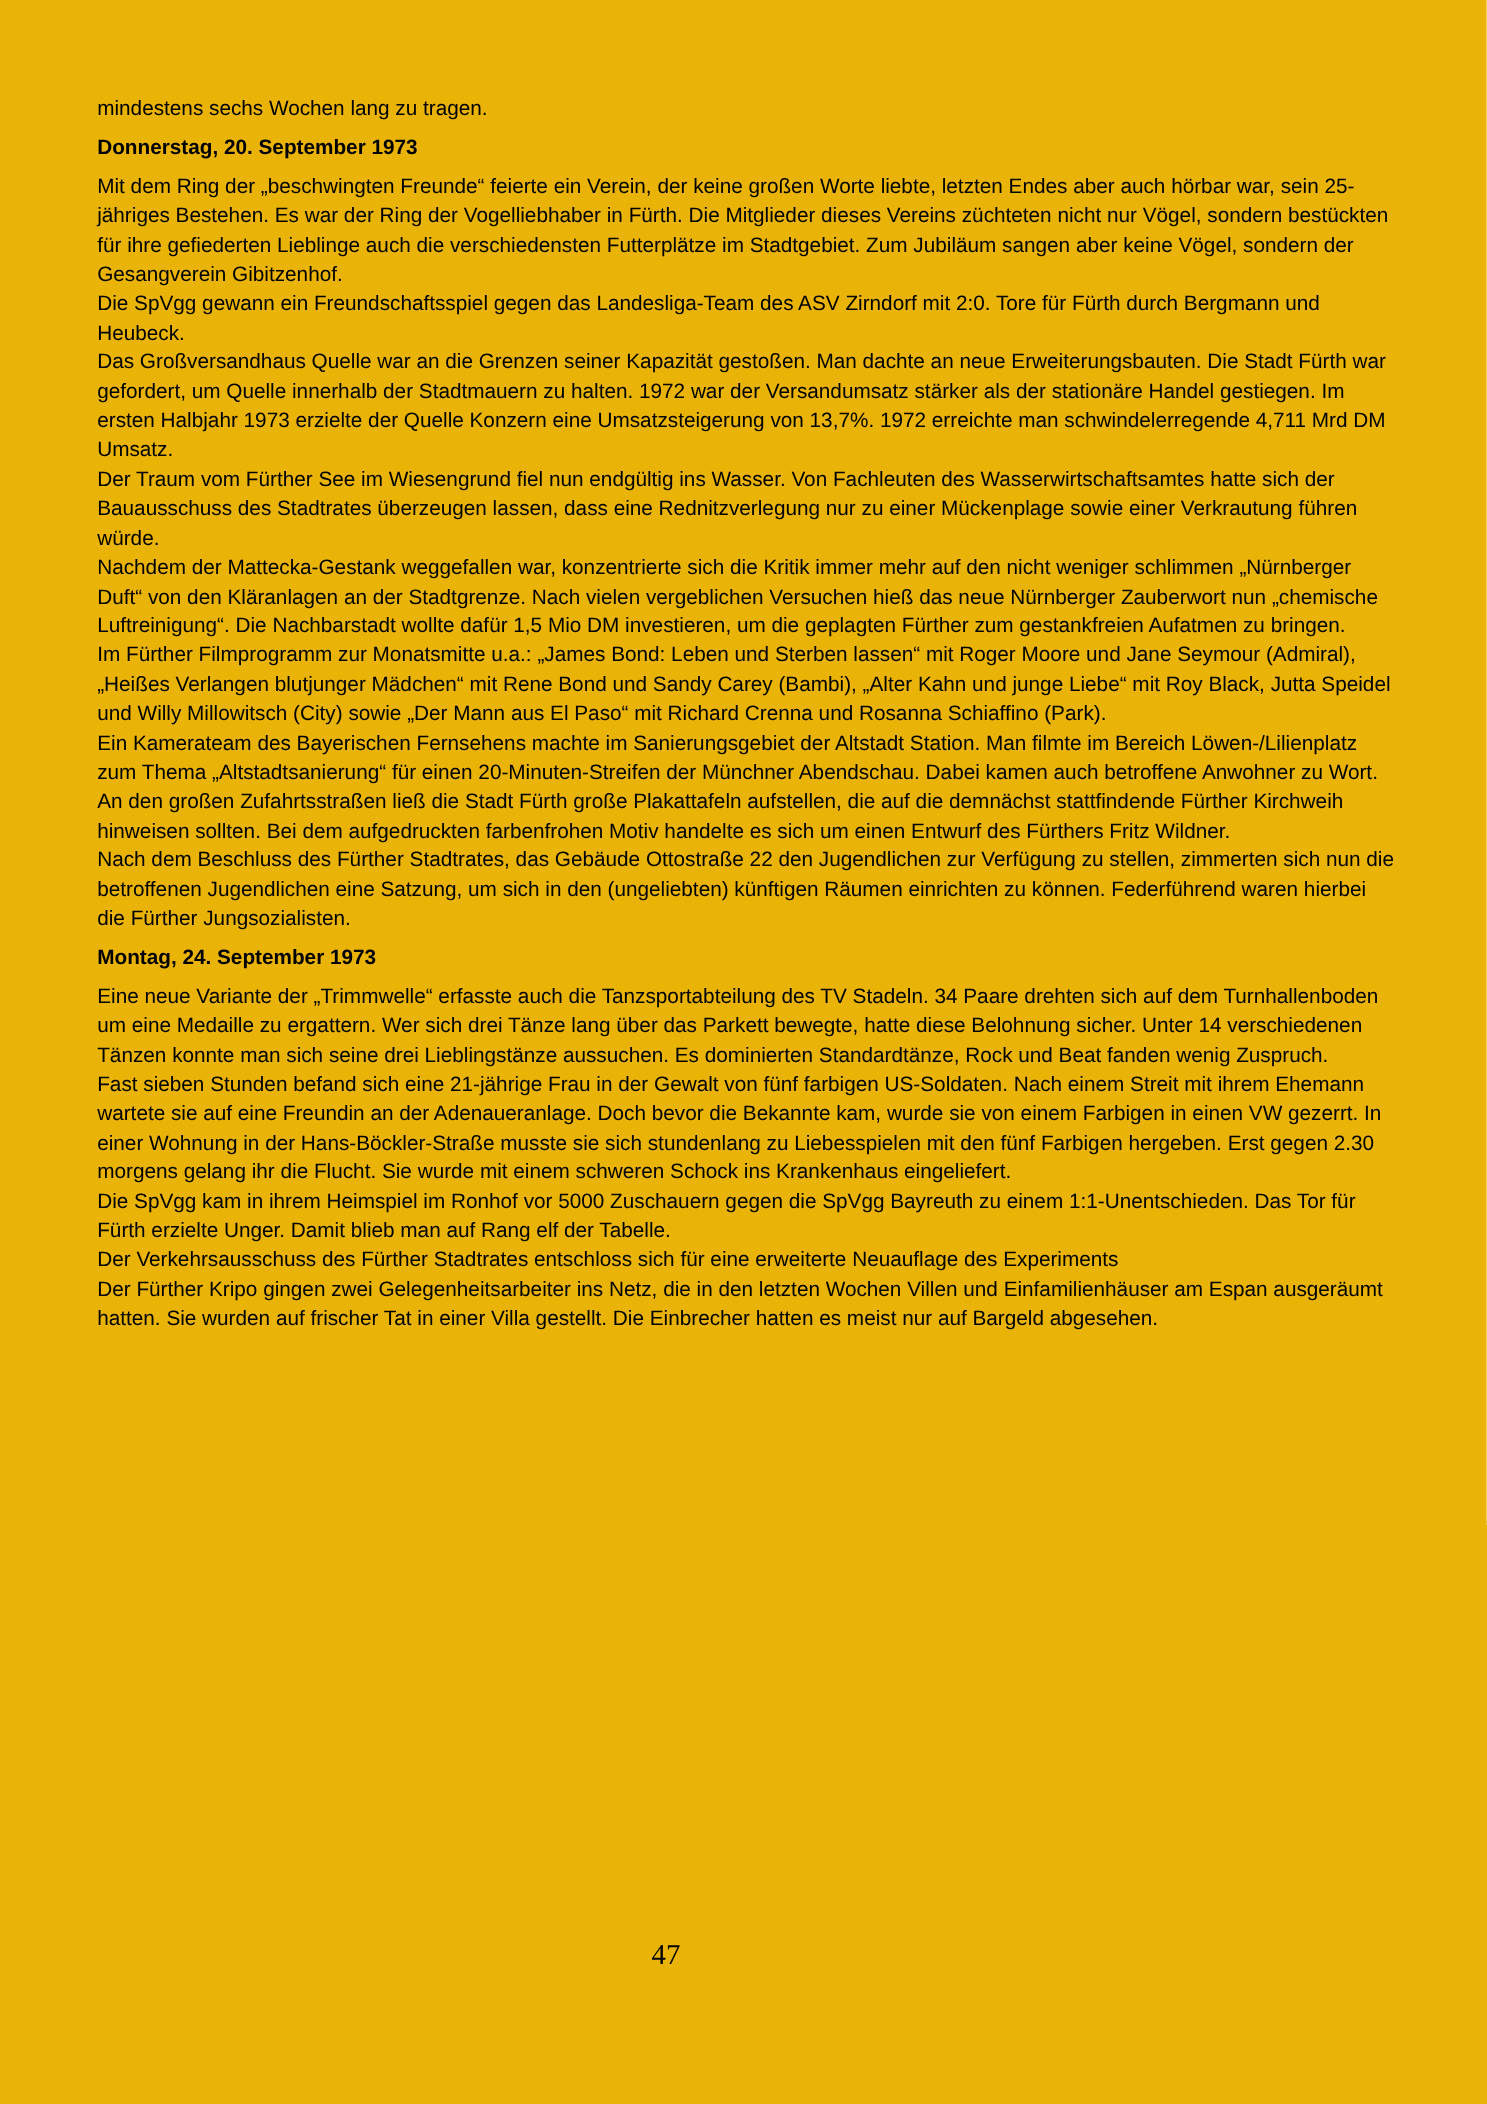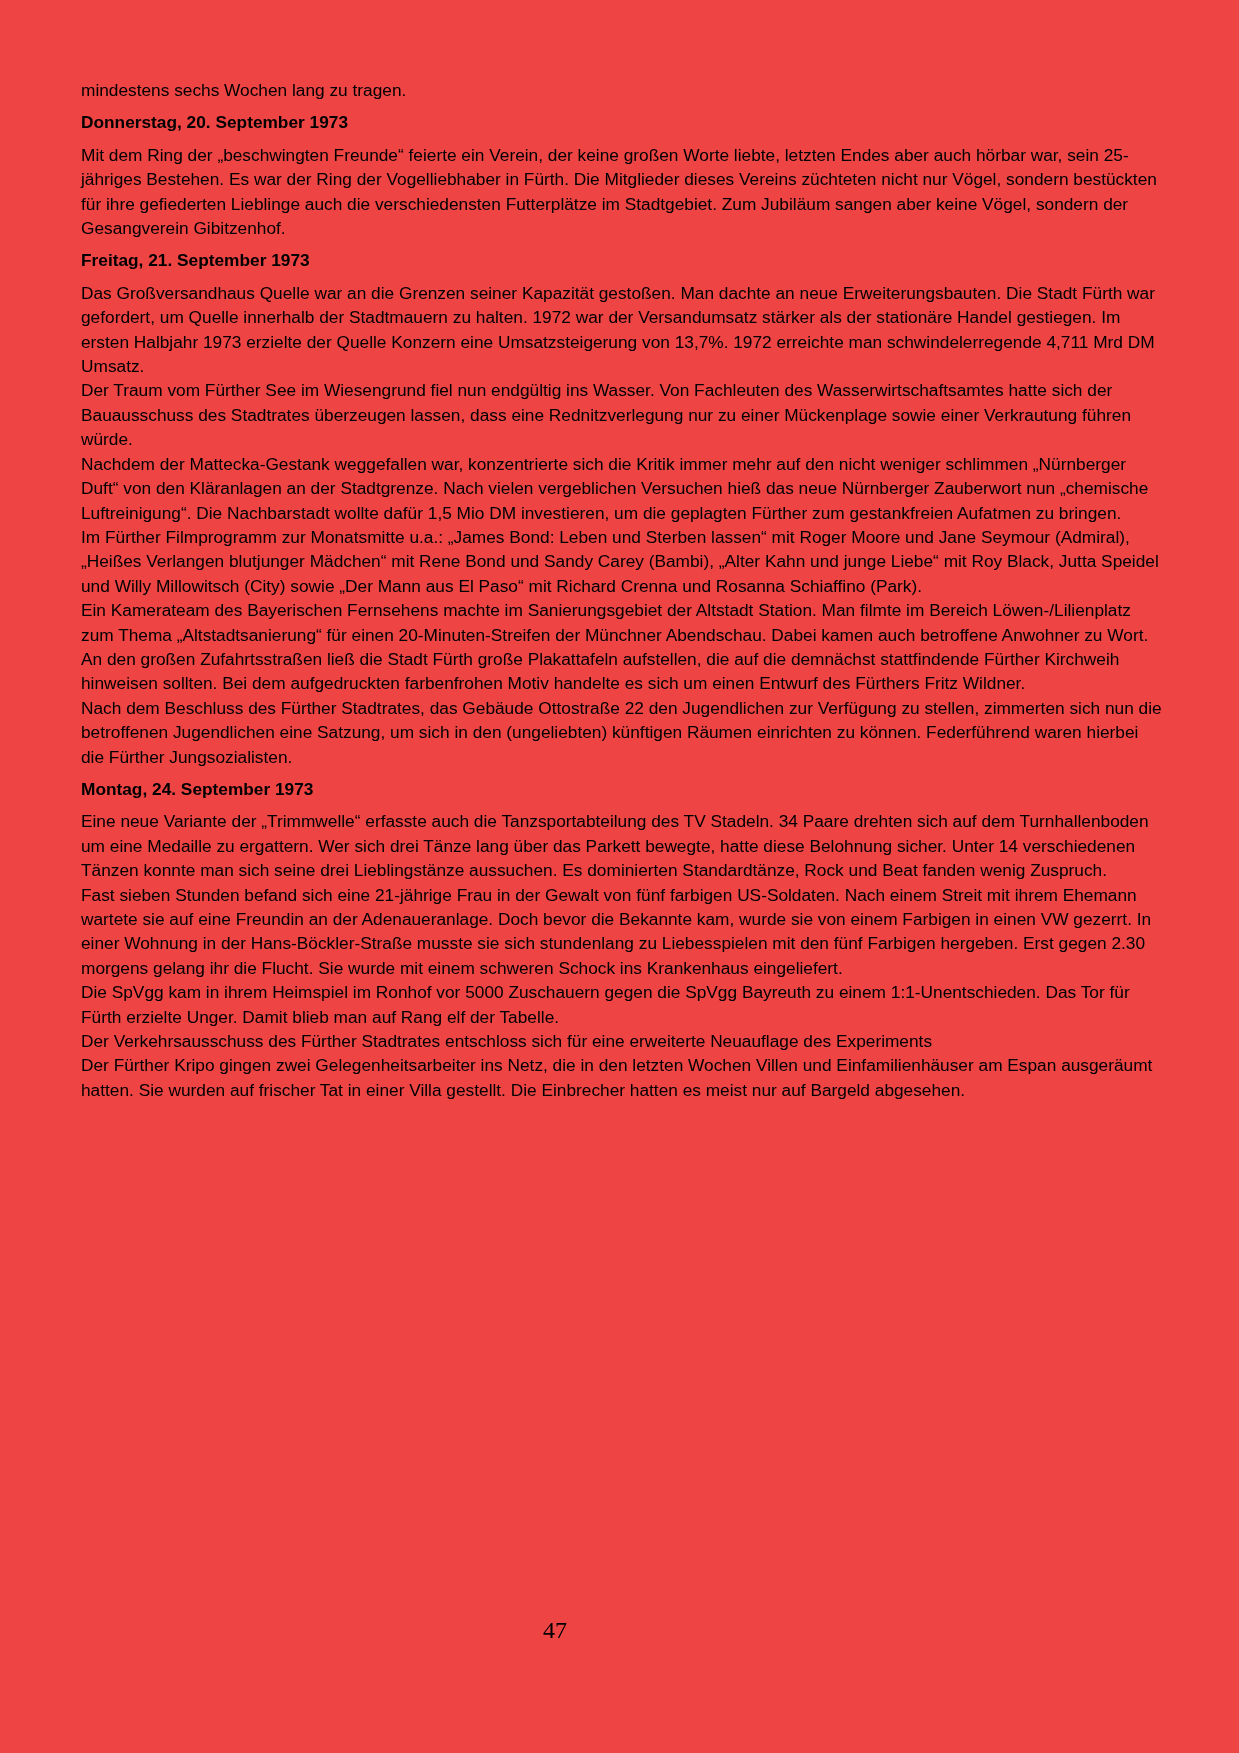--- a/index.html
+++ b/index.html
@@ -4,21 +4,21 @@
 <style>
   html, body {
     margin: 0;
     padding: 0;
     background: #ffffff;
   }
   .page {
     position: relative;
     width: 1239px;
     height: 1753px;
-    background: #ef4444;
+    background: #eab308;
     overflow: hidden;
     font-family: "Liberation Sans", "DejaVu Sans", sans-serif;
     color: #000000;
   }
   .text-column {
     position: absolute;
     left: 81px;
     top: 78px;
     width: 1084px;
     font-size: 17.3px;
@@ -51,24 +51,24 @@
 <div class="page">
   <div class="text-column">
 
     <div>
       <p>mindestens sechs Wochen lang zu tragen.</p>
     </div>
 
     <section>
       <p class="section-heading">Donnerstag, 20. September 1973</p>
       <p>Mit dem Ring der „beschwingten Freunde“ feierte ein Verein, der keine großen Worte liebte, letzten Endes aber auch hörbar war, sein 25-jähriges Bestehen. Es war der Ring der Vogelliebhaber in Fürth. Die Mitglieder dieses Vereins züchteten nicht nur Vögel, sondern bestückten für ihre gefiederten Lieblinge auch die verschiedensten Futterplätze im Stadtgebiet. Zum Jubiläum sangen aber keine Vögel, sondern der Gesangverein Gibitzenhof.</p>
+      <p>Die SpVgg gewann ein Freundschaftsspiel gegen das Landesliga-Team des ASV Zirndorf mit 2:0. Tore für Fürth durch Bergmann und Heubeck.</p>
     </section>
 
     <section>
-      <p class="section-heading">Freitag, 21. September 1973</p>
       <p>Das Großversandhaus Quelle war an die Grenzen seiner Kapazität gestoßen. Man dachte an neue Erweiterungsbauten. Die Stadt Fürth war gefordert, um Quelle innerhalb der Stadtmauern zu halten. 1972 war der Versandumsatz stärker als der stationäre Handel gestiegen. Im ersten Halbjahr 1973 erzielte der Quelle Konzern eine Umsatzsteigerung von 13,7%. 1972 erreichte man schwindelerregende 4,711 Mrd DM Umsatz.</p>
       <p>Der Traum vom Fürther See im Wiesengrund fiel nun endgültig ins Wasser. Von Fachleuten des Wasserwirtschaftsamtes hatte sich der Bauausschuss des Stadtrates überzeugen lassen, dass eine Rednitzverlegung nur zu einer Mückenplage sowie einer Verkrautung führen würde.</p>
       <p>Nachdem der Mattecka-Gestank weggefallen war, konzentrierte sich die Kritik immer mehr auf den nicht weniger schlimmen „Nürnberger Duft“ von den Kläranlagen an der Stadtgrenze. Nach vielen vergeblichen Versuchen hieß das neue Nürnberger Zauberwort nun „chemische Luftreinigung“. Die Nachbarstadt wollte dafür 1,5 Mio DM investieren, um die geplagten Fürther zum gestankfreien Aufatmen zu bringen.</p>
       <p>Im Fürther Filmprogramm zur Monatsmitte u.a.: „James Bond: Leben und Sterben lassen“ mit Roger Moore und Jane Seymour (Admiral), „Heißes Verlangen blutjunger Mädchen“ mit Rene Bond und Sandy Carey (Bambi), „Alter Kahn und junge Liebe“ mit Roy Black, Jutta Speidel und Willy Millowitsch (City) sowie „Der Mann aus El Paso“ mit Richard Crenna und Rosanna Schiaffino (Park).</p>
     </section>
 
     <section>
       <p>Ein Kamerateam des Bayerischen Fernsehens machte im Sanierungsgebiet der Altstadt Station. Man filmte im Bereich Löwen-/Lilienplatz zum Thema „Altstadtsanierung“ für einen 20-Minuten-Streifen der Münchner Abendschau. Dabei kamen auch betroffene Anwohner zu Wort.</p>
       <p>An den großen Zufahrtsstraßen ließ die Stadt Fürth große Plakattafeln aufstellen, die auf die demnächst stattfindende Fürther Kirchweih hinweisen sollten. Bei dem aufgedruckten farbenfrohen Motiv handelte es sich um einen Entwurf des Fürthers Fritz Wildner.</p>
       <p>Nach dem Beschluss des Fürther Stadtrates, das Gebäude Ottostraße 22 den Jugendlichen zur Verfügung zu stellen, zimmerten sich nun die betroffenen Jugendlichen eine Satzung, um sich in den (ungeliebten) künftigen Räumen einrichten zu können. Federführend waren hierbei die Fürther Jungsozialisten.</p>

